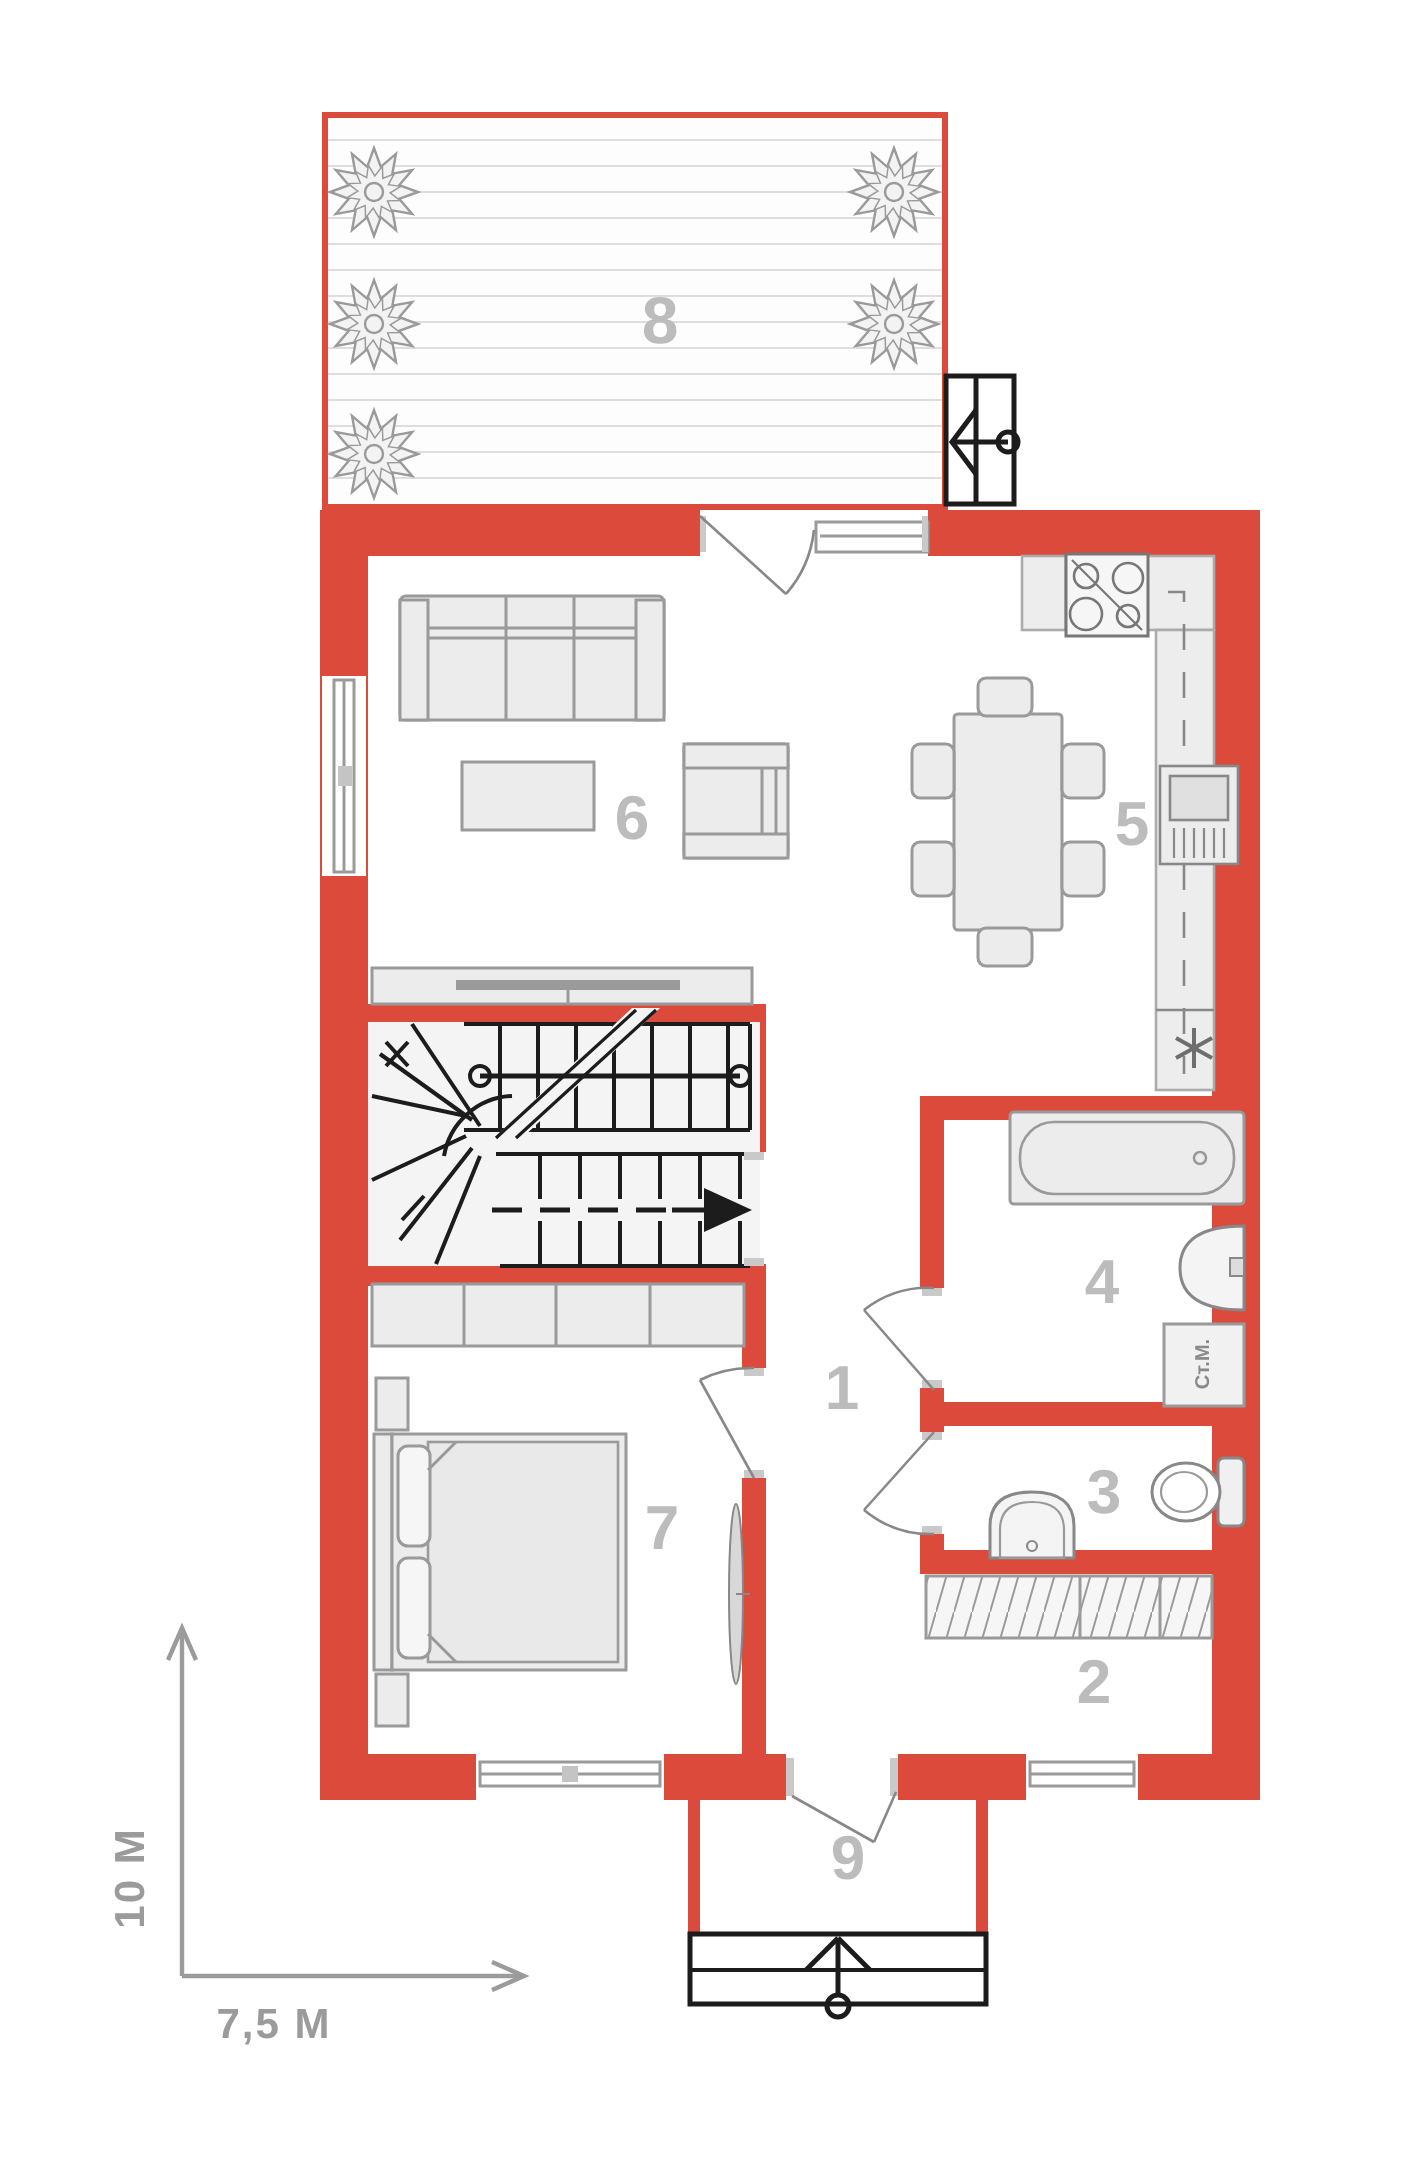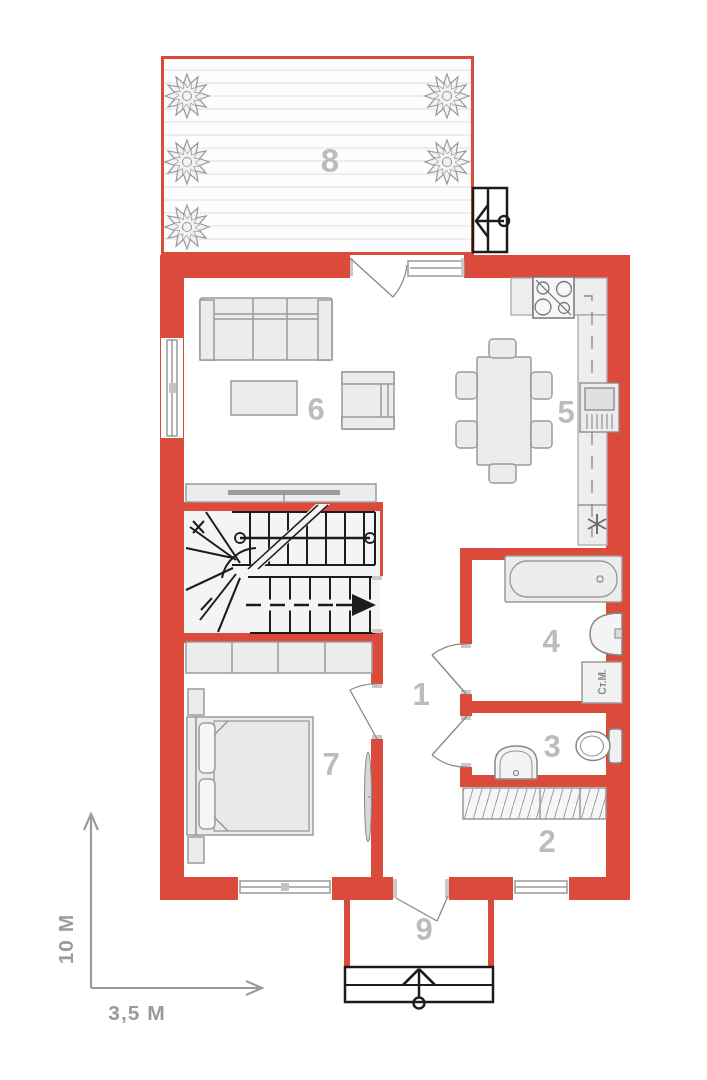--- a/index.html
+++ b/index.html
@@ -390,16 +390,16 @@
   <div class="room-label" style="left:547px;top:841px;">2</div>
   <div class="room-label" style="left:552px;top:746px;">3</div>
   <div class="room-label" style="left:551px;top:641px;">4</div>
   <div class="room-label" style="left:566px;top:412px;">5</div>
   <div class="room-label" style="left:316px;top:409px;">6</div>
   <div class="room-label" style="left:331px;top:764px;">7</div>
   <div class="room-label" style="left:330px;top:160px;font-size:33px;">8</div>
   <div class="room-label" style="left:424px;top:929px;">9</div>
 
   <div class="dim-label vert" style="left:66px;top:939px;">10 M</div>
-  <div class="dim-label" style="left:137px;top:1013px;">3,5 M</div>
+  <div class="dim-label" style="left:137px;top:1013px;">7,5 M</div>
 
   <div class="wm-label" style="left:602px;top:682px;">Ст.М.</div>
 </div>
 
 </body></html>

